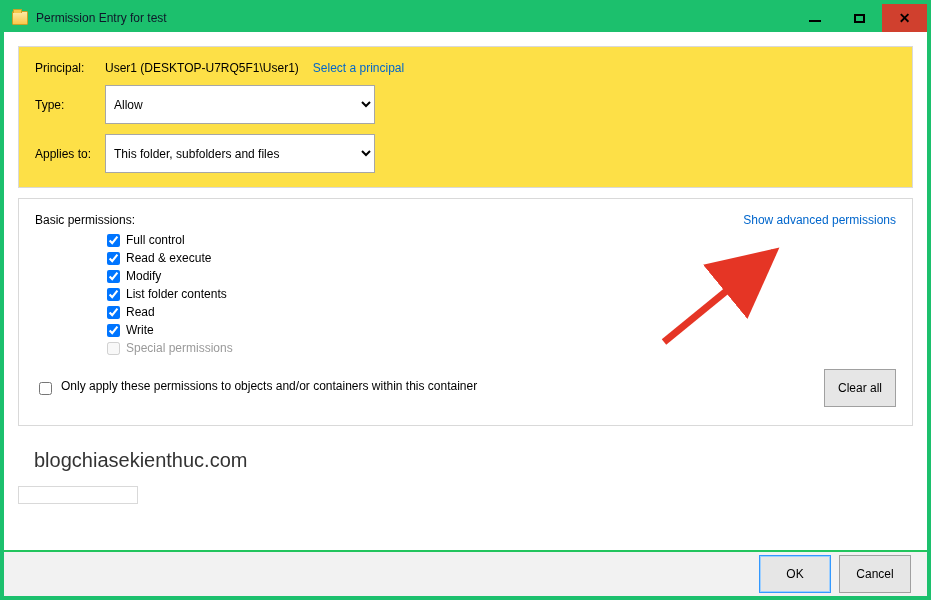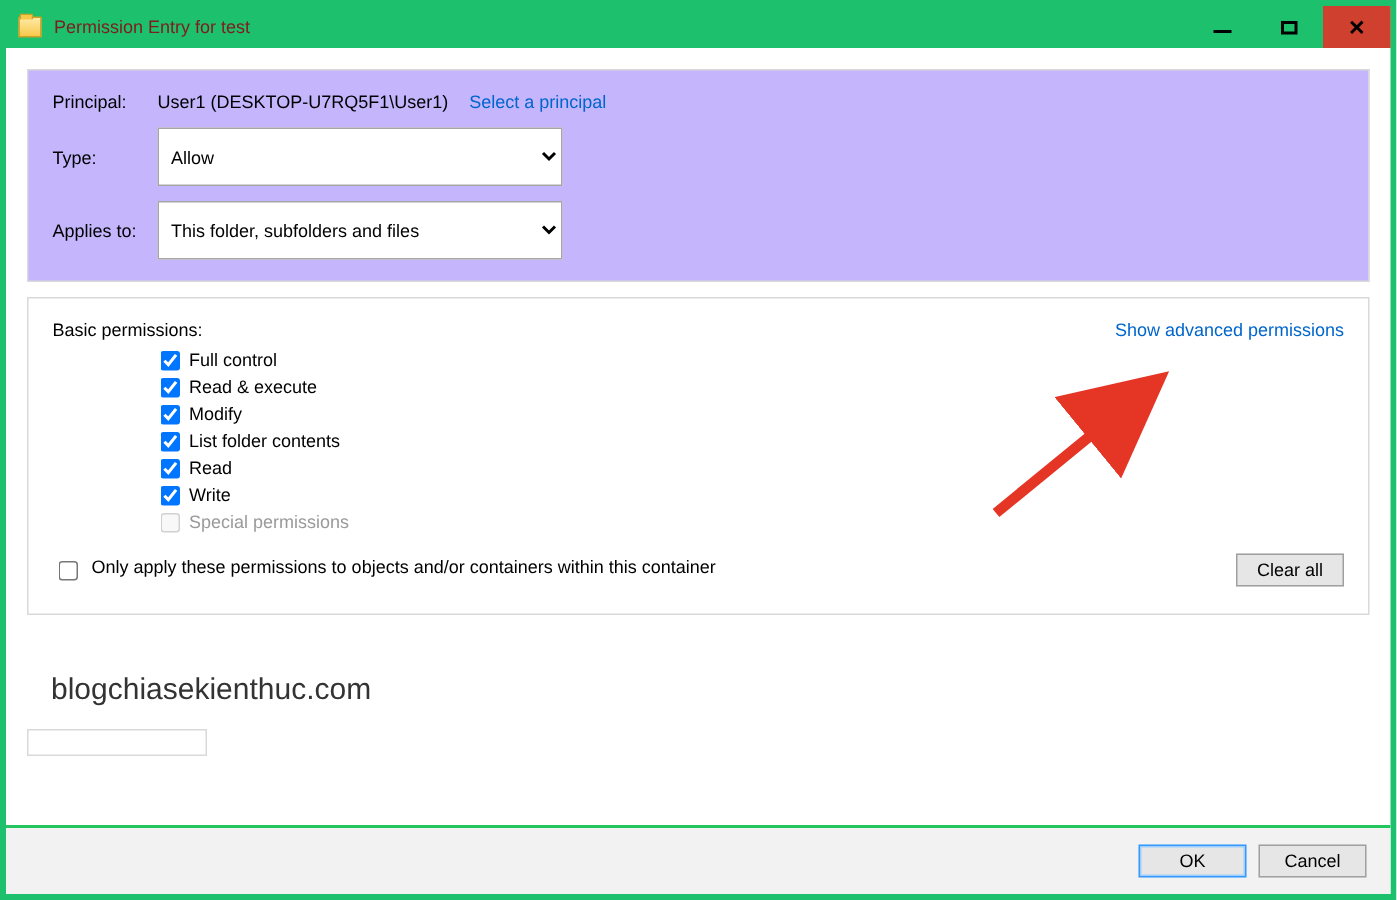--- a/index.html
+++ b/index.html
@@ -43,21 +43,21 @@
     content: "";
     position: absolute;
     top: -3px; left: 0;
     width: 7px; height: 3px;
     background: #f7c94b;
     border: 1px solid #c9a227;
     border-bottom: none;
     border-radius: 1px 1px 0 0;
   }
   .titlebar .title {
-    color: #7f1d1d;
+    color: #0f172a;
     font-size: 12px;
     flex: 1;
   }
   .winctl { display: flex; height: 28px; }
   .winctl div {
     width: 45px;
     display: flex;
     align-items: center;
     justify-content: center;
     font-weight: bold;
@@ -72,21 +72,21 @@
     flex: 1;
     display: flex;
     flex-direction: column;
     padding: 14px;
     gap: 10px;
     position: relative;
   }
   .panel {
     border: 1px solid #d9d9d9;
     padding: 14px 16px;
-    background: #c4b5fd;
+    background: #fde047;
   }
   .row {
     display: flex;
     align-items: center;
     margin-bottom: 10px;
   }
   .row:last-child { margin-bottom: 0; }
   .row .label {
     width: 70px;
     color: #000;
@@ -134,21 +134,21 @@
   
   .onlyapply-row {
     margin-top: 14px;
     display: flex;
     align-items: center;
     justify-content: space-between;
   }
   .onlyapply-left { display:flex; align-items:flex-start; gap:6px;}
   .btn {
     min-width: 72px;
-    height: 22px;
+    height: 38px;
     border: 1px solid #a0a0a0;
     background: #e6e6e6;
     font-family: inherit;
     font-size: 12px;
     cursor: pointer;
     padding: 0 10px;
     text-align: center;
   }
   .btn.default {
     border: 1px solid #3399ff;

